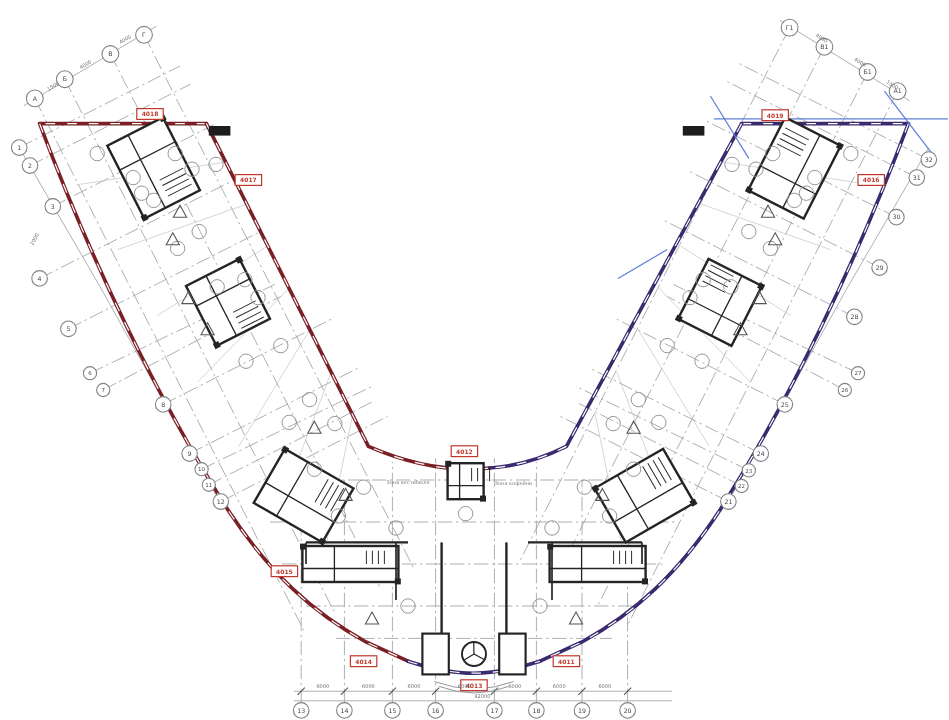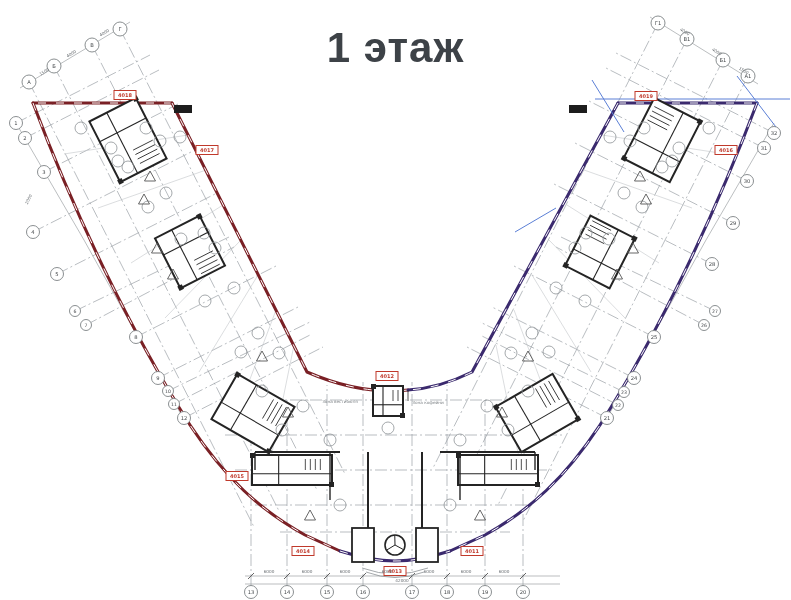--- a/index.html
+++ b/index.html
@@ -7,21 +7,20 @@
          font-family:"Liberation Sans","DejaVu Sans",sans-serif;}
   #plan-title{position:absolute;top:24px;left:0;width:100%;text-align:center;
               font-size:42px;font-weight:800;letter-spacing:1px;color:#3d4247;}
   svg{position:absolute;top:0;left:0;}
   text{font-family:"DejaVu Sans","Liberation Sans",sans-serif;}
 </style>
 </head>
 <body>
 
 <div id="stage">
-  <div id="plan-title">1 этаж</div>
   <svg id="plan" width="791" height="600" viewBox="0 0 791 600">
     <g id="g-grid">
         <line x1="29" y1="82" x2="254" y2="527" stroke="#9ba1a6" stroke-width="0.7" stroke-dasharray="12 3 2 3"></line>
         <line x1="54" y1="66" x2="279" y2="511" stroke="#9ba1a6" stroke-width="0.7" stroke-dasharray="12 3 2 3"></line>
         <line x1="92" y1="45" x2="317" y2="490" stroke="#9ba1a6" stroke-width="0.7" stroke-dasharray="12 3 2 3"></line>
         <line x1="120" y1="29" x2="345" y2="474" stroke="#9ba1a6" stroke-width="0.7" stroke-dasharray="12 3 2 3"></line>
         <line x1="658" y1="23" x2="433" y2="468" stroke="#9ba1a6" stroke-width="0.7" stroke-dasharray="12 3 2 3"></line>
         <line x1="687" y1="39" x2="462" y2="484" stroke="#9ba1a6" stroke-width="0.7" stroke-dasharray="12 3 2 3"></line>
         <line x1="723" y1="60" x2="498" y2="505" stroke="#9ba1a6" stroke-width="0.7" stroke-dasharray="12 3 2 3"></line>
         <line x1="748" y1="76" x2="523" y2="521" stroke="#9ba1a6" stroke-width="0.7" stroke-dasharray="12 3 2 3"></line>

